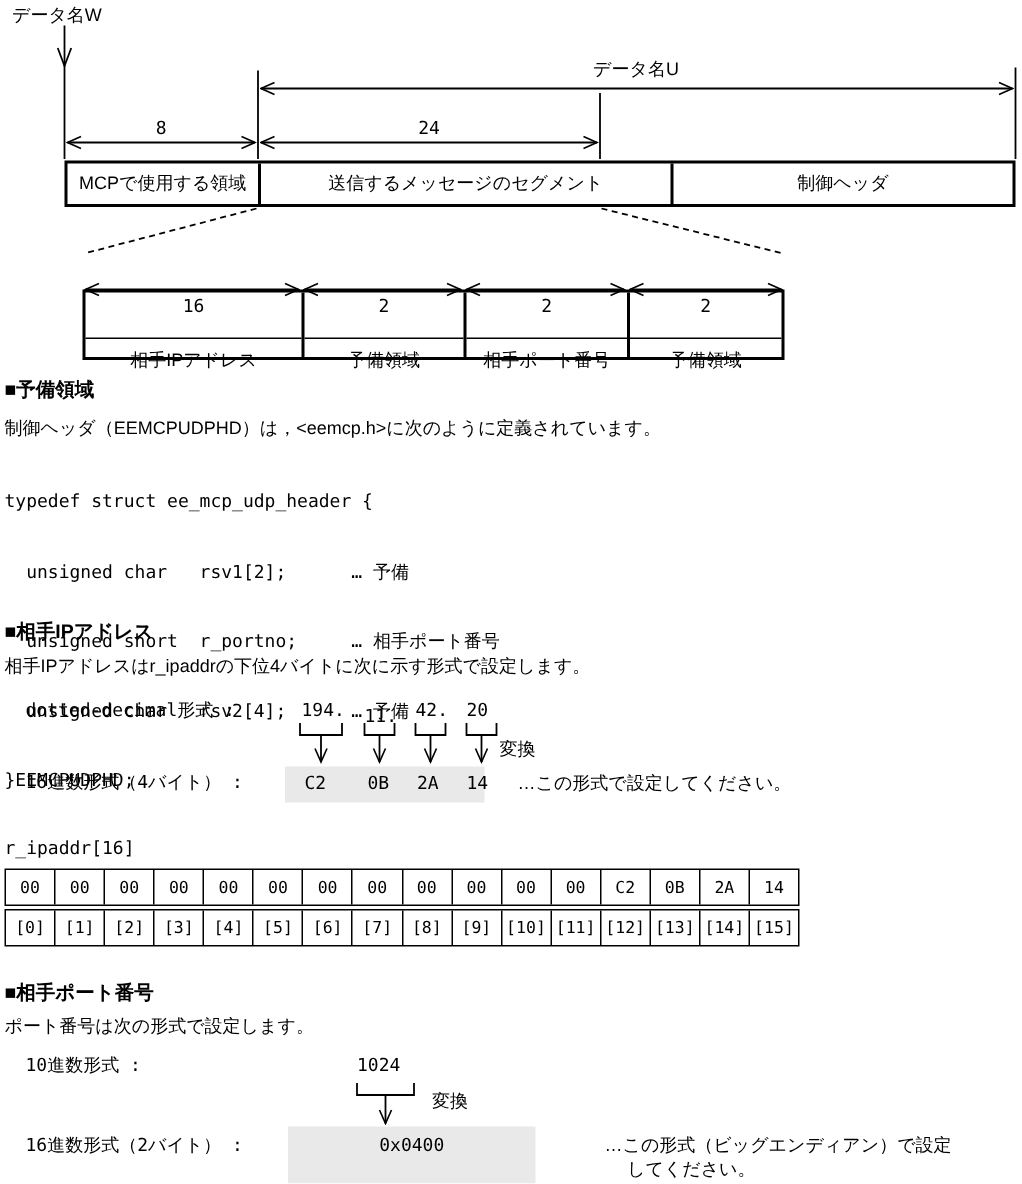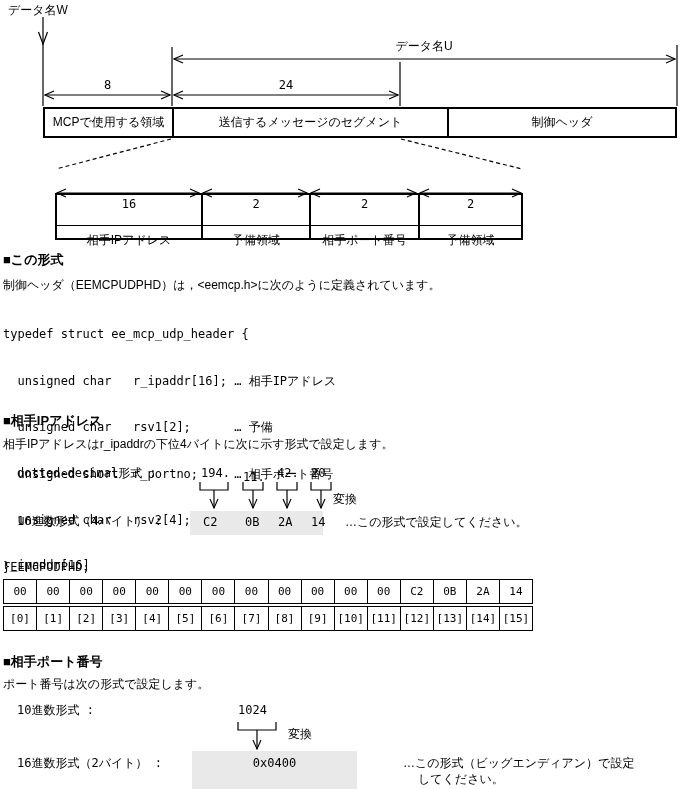--- a/index.html
+++ b/index.html
@@ -106,25 +106,24 @@
     <div class="b2col" style="width:109px;">
       <div class="b2top">2</div>
       <div class="b2bot">相手ポート番号</div>
     </div>
     <div class="b2col" style="width:103px;">
       <div class="b2top">2</div>
       <div class="b2bot">予備領域</div>
     </div>
   </div>
 
-  <div class="t hd" style="left:3px;top:253px;">■この形式</div>
+  <div class="t hd" style="left:3px;top:253px;">■予備領域</div>
   <div class="t" style="left:3px;top:278px;">制御ヘッダ（EEMCPUDPHD）は，&lt;eemcp.h&gt;に次のように定義されています。</div>
   <div class="code">
     <div>typedef struct ee_mcp_udp_header {</div>
-    <div>  unsigned char   r_ipaddr[16]; … 相手IPアドレス</div>
     <div>  unsigned char   rsv1[2];      … 予備</div>
     <div>  unsigned short  r_portno;     … 相手ポート番号</div>
     <div>  unsigned char   rsv2[4];      … 予備</div>
     <div>}EEMCPUDPHD;</div>
   </div>
 
   <div class="t hd" style="left:3px;top:414px;">■相手IPアドレス</div>
   <div class="t" style="left:3px;top:437px;">相手IPアドレスはr_ipaddrの下位4バイトに次に示す形式で設定します。</div>
 
   <div class="t mono" style="left:17px;top:466px;">dotted-decimal形式 :</div>

